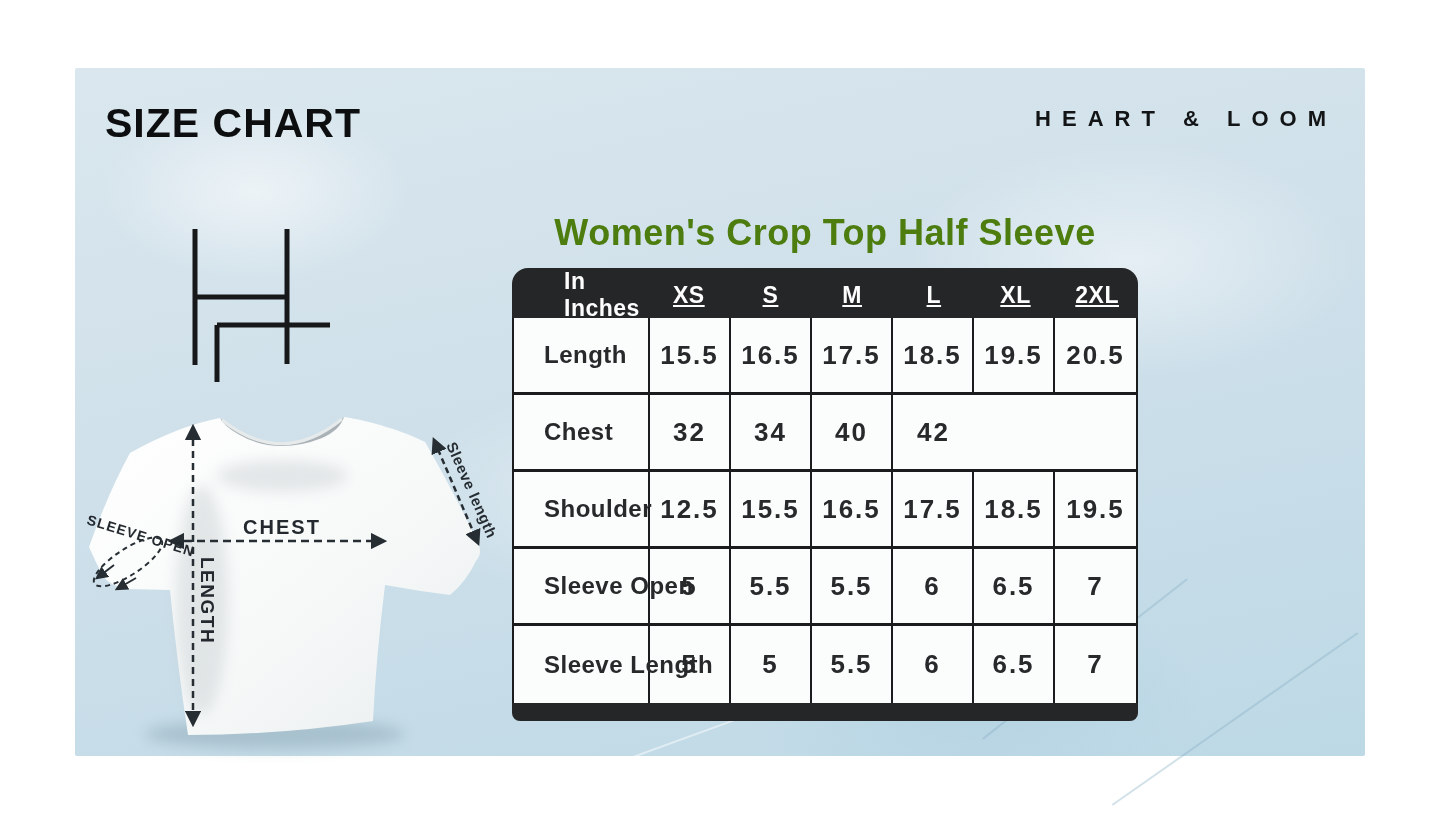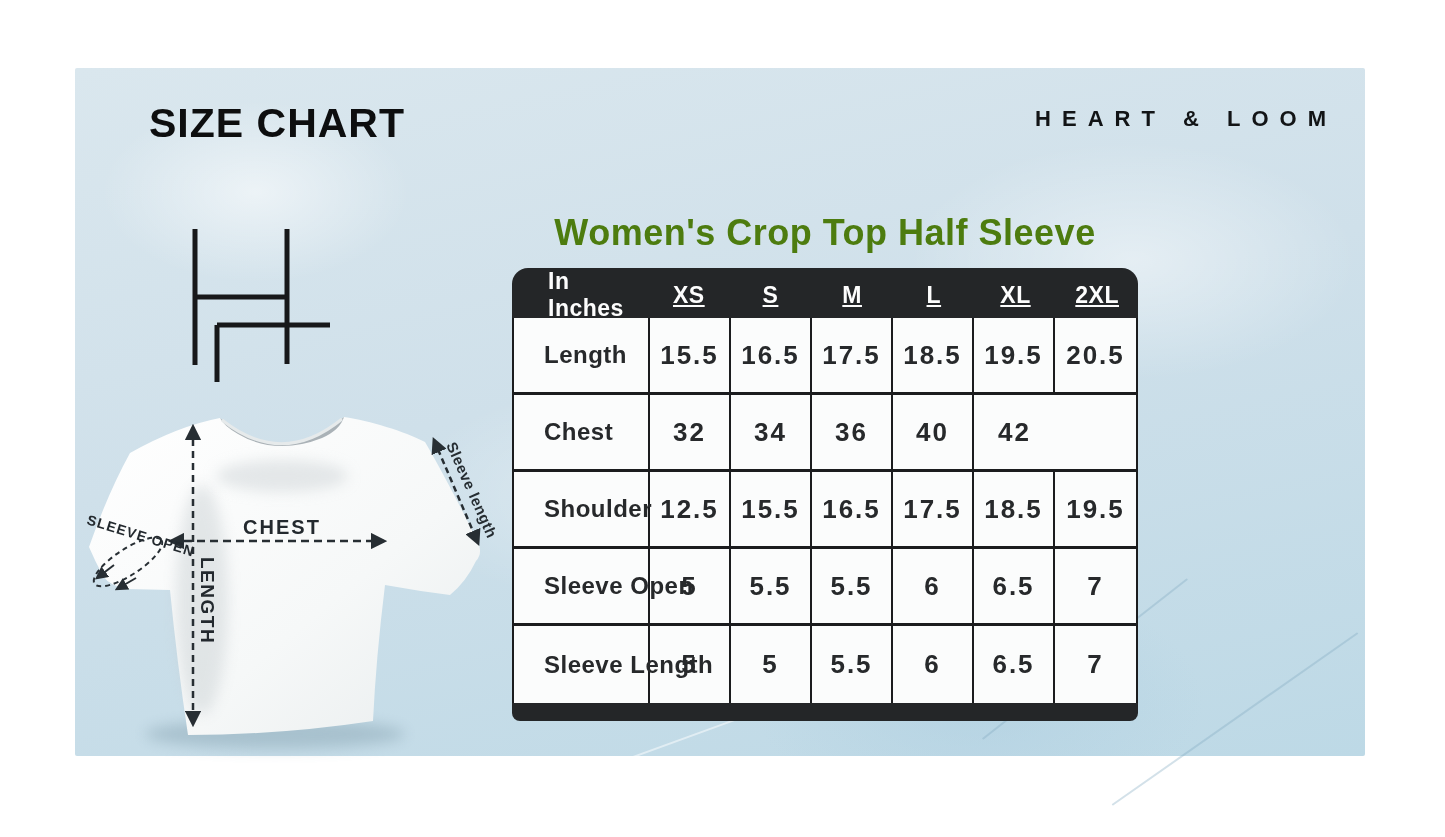--- a/index.html
+++ b/index.html
@@ -10,33 +10,33 @@
       radial-gradient(ellipse 220px 130px at 14% 18%, rgba(255,255,255,.55), rgba(255,255,255,0) 70%),
       radial-gradient(ellipse 320px 170px at 82% 28%, rgba(255,255,255,.45), rgba(255,255,255,0) 70%),
       radial-gradient(ellipse 260px 150px at 40% 62%, rgba(255,255,255,.30), rgba(255,255,255,0) 70%),
       radial-gradient(ellipse 300px 160px at 70% 92%, rgba(173,206,224,.55), rgba(173,206,224,0) 75%),
       linear-gradient(168deg,#dae7ee 0%,#cfe0ea 45%,#bdd9e6 100%);}
   .scratch{position:absolute;height:2px;background:rgba(130,170,192,.35);border-radius:2px;}
   .s1{left:880px;top:590px;width:260px;transform:rotate(-38deg);}
   .s2{left:1010px;top:650px;width:300px;transform:rotate(-35deg);}
   .s3{left:480px;top:680px;width:200px;transform:rotate(-20deg);background:rgba(255,255,255,.5);}
   .heading{position:absolute;left:105px;top:100px;font-size:41px;font-weight:bold;
-    color:#0d0e0f;letter-spacing:1px;margin-left:44px;}
+    color:#0d0e0f;letter-spacing:1px;}
   .brand{position:absolute;right:108px;top:106px;font-size:22px;font-weight:bold;
     color:#121416;letter-spacing:11px;white-space:nowrap;}
   .logo{position:absolute;left:185px;top:222px;}
   .tshirt{position:absolute;left:70px;top:390px;}
   .product-title{position:absolute;left:502px;top:212px;width:646px;text-align:center;
     font-size:36px;font-weight:bold;color:#4d7c0f;letter-spacing:.5px;white-space:nowrap;}
   
   .size-table{position:absolute;left:512px;top:268px;width:626px;}
   .thead{display:grid;grid-template-columns:136px repeat(6,1fr);height:50px;
     background:#242628;border-radius:16px 16px 0 0;align-items:center;
     color:#fdfdfd;font-weight:bold;font-size:23px;letter-spacing:.5px;}
-  .thead .unit{padding-left:36px;text-align:left;}
+  .thead .unit{padding-left:52px;text-align:left;}
   .thead .sz{text-align:center;text-decoration:underline;}
   .tbody{background:#fbfcfc;border-left:2px solid #1b1c1e;border-right:2px solid #1b1c1e;}
   .trow{display:grid;grid-template-columns:136px repeat(6,1fr);height:77px;
     border-bottom:3px solid #1b1c1e;box-sizing:border-box;}
   .trow:last-child{border-bottom:none;}
   .cell{display:flex;align-items:center;justify-content:center;
     font-size:26px;font-weight:bold;color:#27292b;letter-spacing:2px;
     border-right:2px solid #1b1c1e;box-sizing:border-box;}
   .cell:last-child{border-right:none;}
   .cell.label{justify-content:flex-start;padding-left:30px;letter-spacing:.5px;font-size:24px;white-space:nowrap;}
@@ -137,21 +137,20 @@
         <div class="cell">16.5</div>
         <div class="cell">17.5</div>
         <div class="cell">18.5</div>
         <div class="cell">19.5</div>
         <div class="cell">20.5</div>
       </div>
       <div class="trow">
         <div class="cell label">Chest</div>
         <div class="cell">32</div>
         <div class="cell">34</div>
-        <div class="cell">36</div>
         <div class="cell">40</div>
         <div class="cell">42</div>
       </div>
       <div class="trow">
         <div class="cell label">Shoulder</div>
         <div class="cell">12.5</div>
         <div class="cell">15.5</div>
         <div class="cell">16.5</div>
         <div class="cell">17.5</div>
         <div class="cell">18.5</div>

